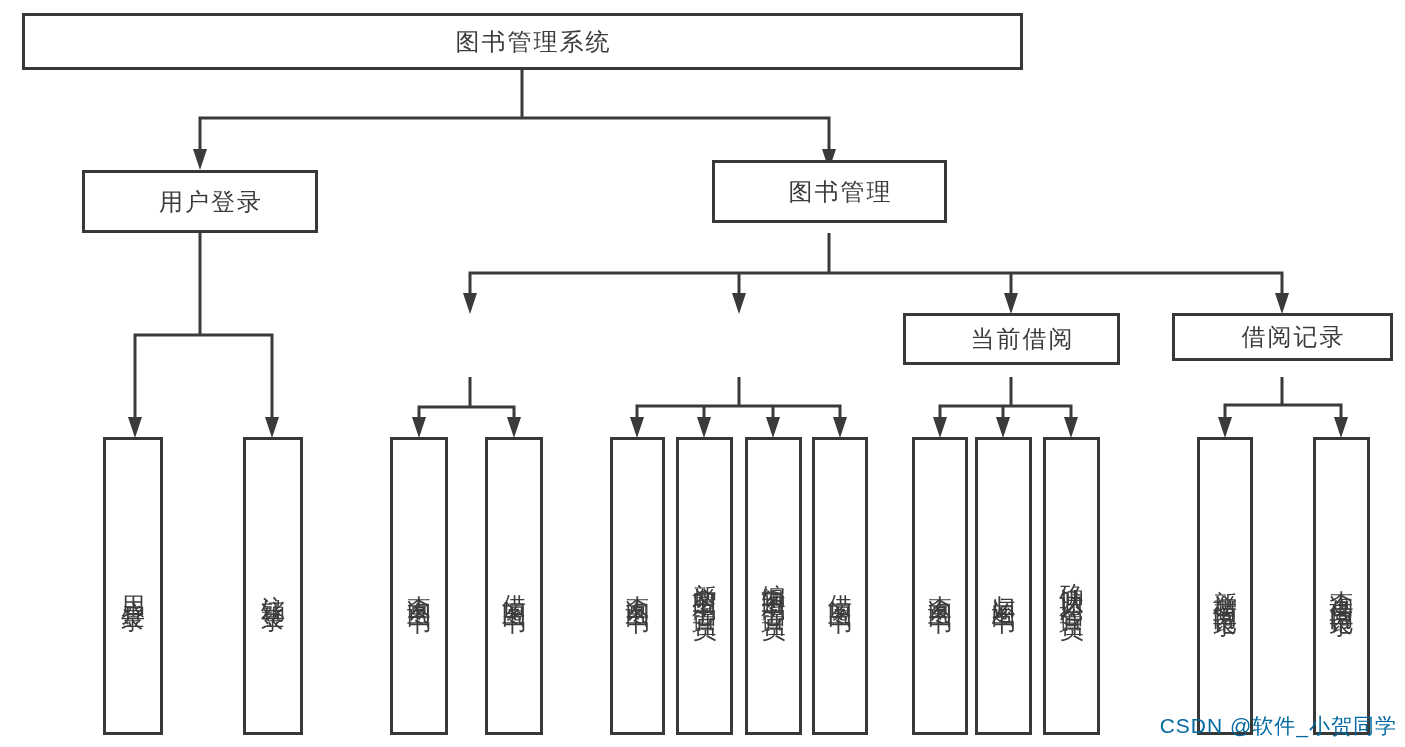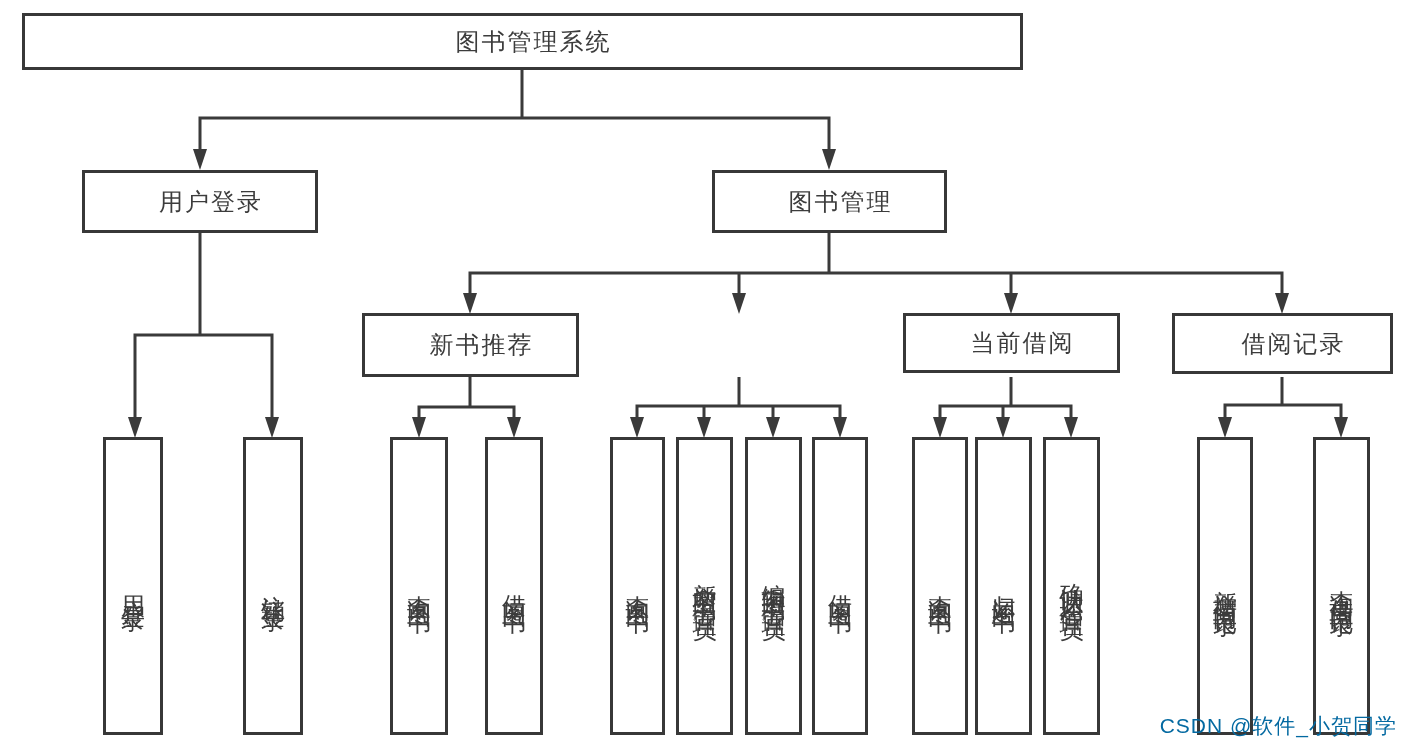--- a/index.html
+++ b/index.html
@@ -91,25 +91,24 @@
       <polygon points="996,417 1010,417 1003,438"></polygon>
       <polygon points="1064,417 1078,417 1071,438"></polygon>
       <polygon points="1218,417 1232,417 1225,438"></polygon>
       <polygon points="1334,417 1348,417 1341,438"></polygon>
     </g>
   </svg>
 
   <div class="node h" style="left:22px; top:13px; width:1001px; height:57px">图书管理系统</div>
 
   <div class="node h" style="left:82px; top:170px; width:236px; height:63px">用户登录</div>
-  <div class="node h" style="left:712px; top:170px; width:235px; height:63px">图书管理</div>
+  <div class="node h" style="left:712px; top:160px; width:235px; height:63px">图书管理</div>
 
-  <div class="node h" style="left:362px; top:313px; width:217px; height:64px">新书推荐</div>
-  <div class="node h" style="left:903px; top:313px; width:217px; height:60px">当前借阅</div>
-  <div class="node h" style="left:1172px; top:313px; width:221px; height:61px">借阅记录</div>
+  <div class="node h" style="left:903px; top:313px; width:217px; height:52px">当前借阅</div>
+  <div class="node h" style="left:1172px; top:313px; width:221px; height:48px">借阅记录</div>
 
   <div class="node v" style="left:103px; top:437px; width:60px; height:298px">
     <span class="vtext">用户登录</span>
   </div>
   <div class="node v" style="left:243px; top:437px; width:60px; height:298px">
     <span class="vtext">注销登录</span>
   </div>
 
   <div class="node v" style="left:390px; top:437px; width:58px; height:298px">
     <span class="vtext">查询图书</span>

